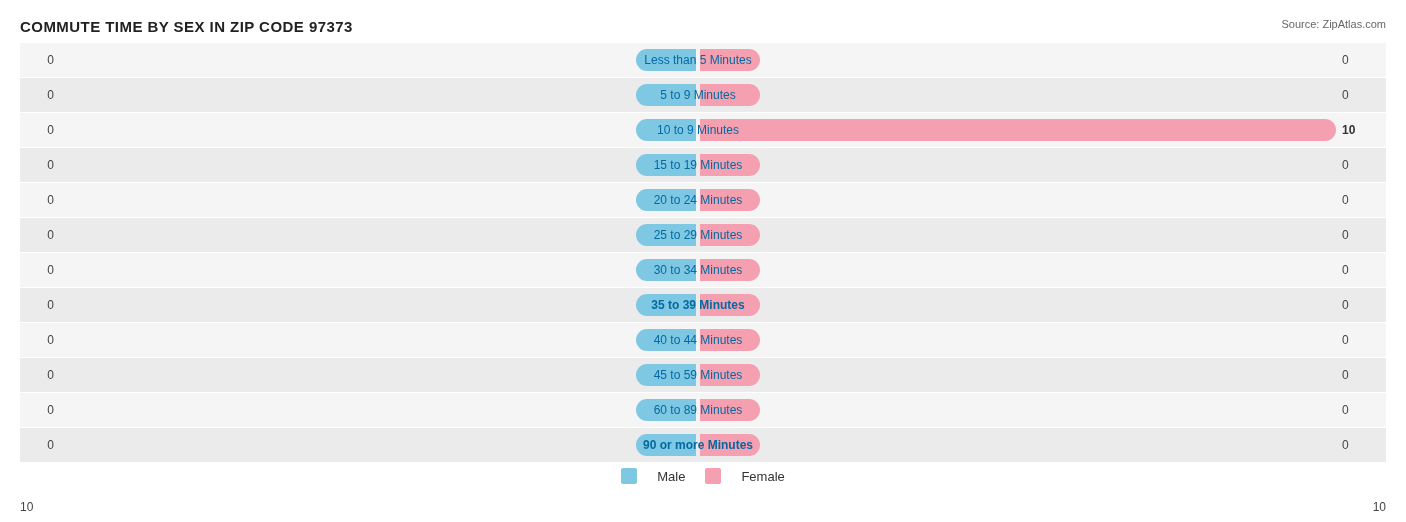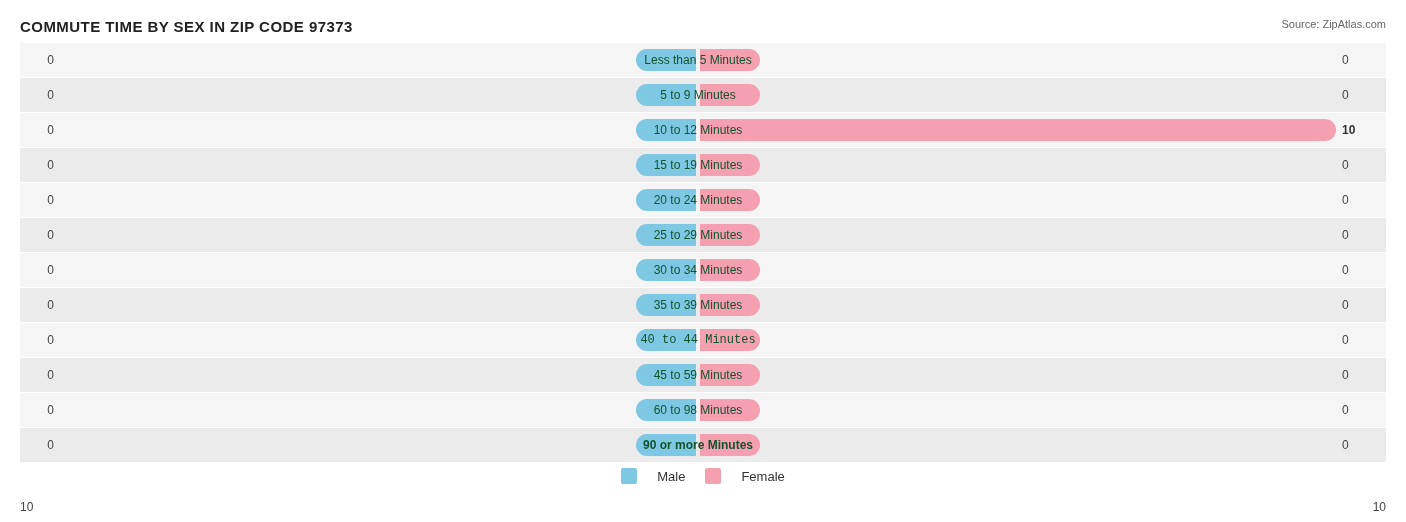--- a/index.html
+++ b/index.html
@@ -100,21 +100,21 @@
       background: #f4a0b0;
       height: 22px;
       border-radius: 0 11px 11px 0;
       min-width: 0;
     }
     .label {
       position: absolute;
       left: 50%;
       transform: translateX(-50%);
       font-size: 12px;
-      color: #14532d;
+      color: #0369a1;
       white-space: nowrap;
       pointer-events: none;
       z-index: 2;
     }
     .right-val {
       width: 50px;
       text-align: left;
       font-size: 12px;
       color: #444;
       padding-left: 6px;
@@ -197,21 +197,21 @@
         <div class="left-val">0</div>
         <div class="bar-section" style="position: relative;">
           <div class="bar-pair">
             <div class="male-bar-wrap">
               <div class="male-bar" style="width: 60px;"></div>
             </div>
             <div class="female-bar-wrap">
               <div class="female-bar" style="width: 638px;"></div>
             </div>
           </div>
-          <div class="label">10 to 12 Minutes</div>
+          <div class="label">10 to 9 Minutes</div>
         </div>
         <div class="right-val" style="color: rgb(51, 51, 51); font-weight: bold;">10</div>
       </div>
       <div class="row">
         <div class="left-val">0</div>
         <div class="bar-section" style="position: relative;">
           <div class="bar-pair">
             <div class="male-bar-wrap">
               <div class="male-bar" style="width: 60px;"></div>
             </div>
@@ -263,36 +263,36 @@
             <div class="female-bar-wrap">
               <div class="female-bar" style="width: 60px;"></div>
             </div>
           </div>
           <div class="label">30 to 34 Minutes</div>
         </div>
         <div class="right-val">0</div>
       </div>
       <div class="row">
         <div class="left-val">0</div>
-        <div class="bar-section" style="position: relative;">
+        <div class="bar-section" style="position: relative; font-weight: bold;">
           <div class="bar-pair">
             <div class="male-bar-wrap">
               <div class="male-bar" style="width: 60px;"></div>
             </div>
             <div class="female-bar-wrap">
               <div class="female-bar" style="width: 60px;"></div>
             </div>
           </div>
           <div class="label">35 to 39 Minutes</div>
         </div>
         <div class="right-val">0</div>
       </div>
       <div class="row">
         <div class="left-val">0</div>
-        <div class="bar-section" style="position: relative; font-family: Liberation Mono, monospace;">
+        <div class="bar-section" style="position: relative;">
           <div class="bar-pair">
             <div class="male-bar-wrap">
               <div class="male-bar" style="width: 60px;"></div>
             </div>
             <div class="female-bar-wrap">
               <div class="female-bar" style="width: 60px;"></div>
             </div>
           </div>
           <div class="label">40 to 44 Minutes</div>
         </div>
@@ -317,21 +317,21 @@
         <div class="left-val">0</div>
         <div class="bar-section" style="position: relative;">
           <div class="bar-pair">
             <div class="male-bar-wrap">
               <div class="male-bar" style="width: 60px;"></div>
             </div>
             <div class="female-bar-wrap">
               <div class="female-bar" style="width: 60px;"></div>
             </div>
           </div>
-          <div class="label">60 to 98 Minutes</div>
+          <div class="label">60 to 89 Minutes</div>
         </div>
         <div class="right-val">0</div>
       </div>
       <div class="row">
         <div class="left-val">0</div>
         <div class="bar-section" style="position: relative; font-weight: bold;">
           <div class="bar-pair">
             <div class="male-bar-wrap">
               <div class="male-bar" style="width: 60px;"></div>
             </div>

